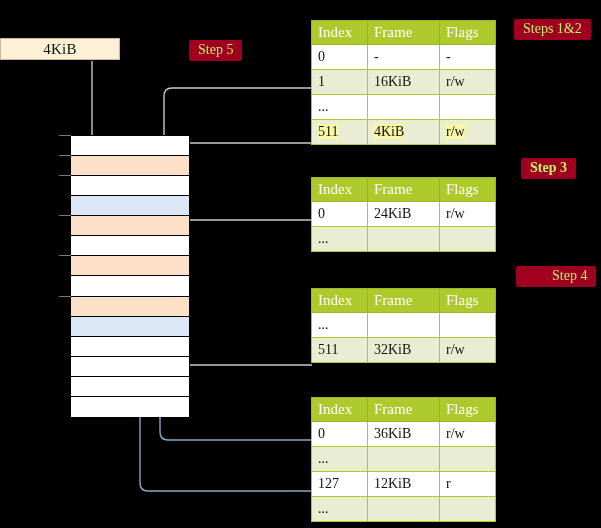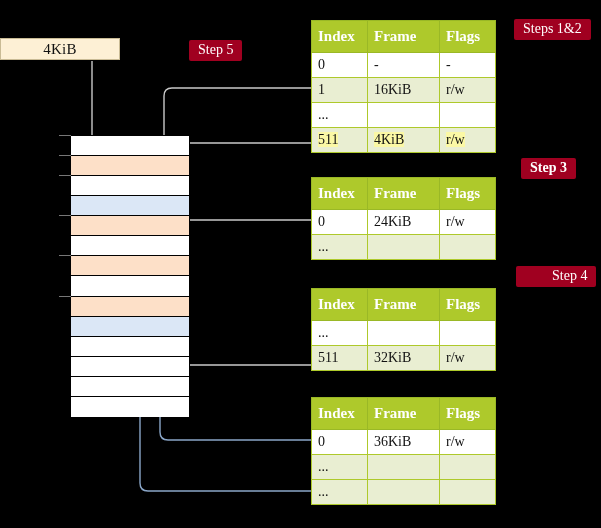--- a/index.html
+++ b/index.html
@@ -33,21 +33,21 @@
     display: flex;
     align-items: center;
     justify-content: center;
     letter-spacing: .2px;
   }
 
   
   .step-badge {
     position: absolute;
     background: #a00020;
-    color: #ffffff;
+    color: #bef264;
     font-size: 14px;
     padding: 2px 9px 3px 9px;
     border-radius: 2px;
     white-space: nowrap;
     line-height: 1.15;
     box-shadow: 0 1px 0 rgba(0,0,0,.5);
   }
 
   
   .mem-grid {
@@ -81,26 +81,26 @@
     position: absolute;
     border-collapse: collapse;
     background: #ffffff;
     font-size: 14px;
     color: #111;
     table-layout: fixed;
   }
   .ptable th {
     background: #aec92b;
     color: #ffffff;
-    font-weight: bold;
+    font-weight: normal;
     text-align: left;
     padding: 2px 6px 3px 6px;
     border: 1px solid #9ab826;
     font-size: 15px;
-    height: 32px;
+    height: 24px;
   }
   .ptable td {
     border: 1px solid #aec92b;
     padding: 2px 6px 3px 6px;
     height: 25px;
     vertical-align: middle;
     background: #ffffff;
     white-space: nowrap;
   }
   .ptable tr.alt td { background: #e9eed2; }
@@ -272,20 +272,25 @@
         <tr>
           <td class="col-idx">0</td>
           <td class="col-frm">36KiB</td>
           <td class="col-flg">r/w</td>
         </tr>
         <tr class="alt">
           <td class="col-idx">...</td>
           <td class="col-frm"></td>
           <td class="col-flg"></td>
         </tr>
+        <tr>
+          <td class="col-idx">127</td>
+          <td class="col-frm">12KiB</td>
+          <td class="col-flg">r</td>
+        </tr>
         <tr class="alt">
           <td class="col-idx">...</td>
           <td class="col-frm"></td>
           <td class="col-flg"></td>
         </tr>
       </tbody>
     </table>
 
 </div>
 

